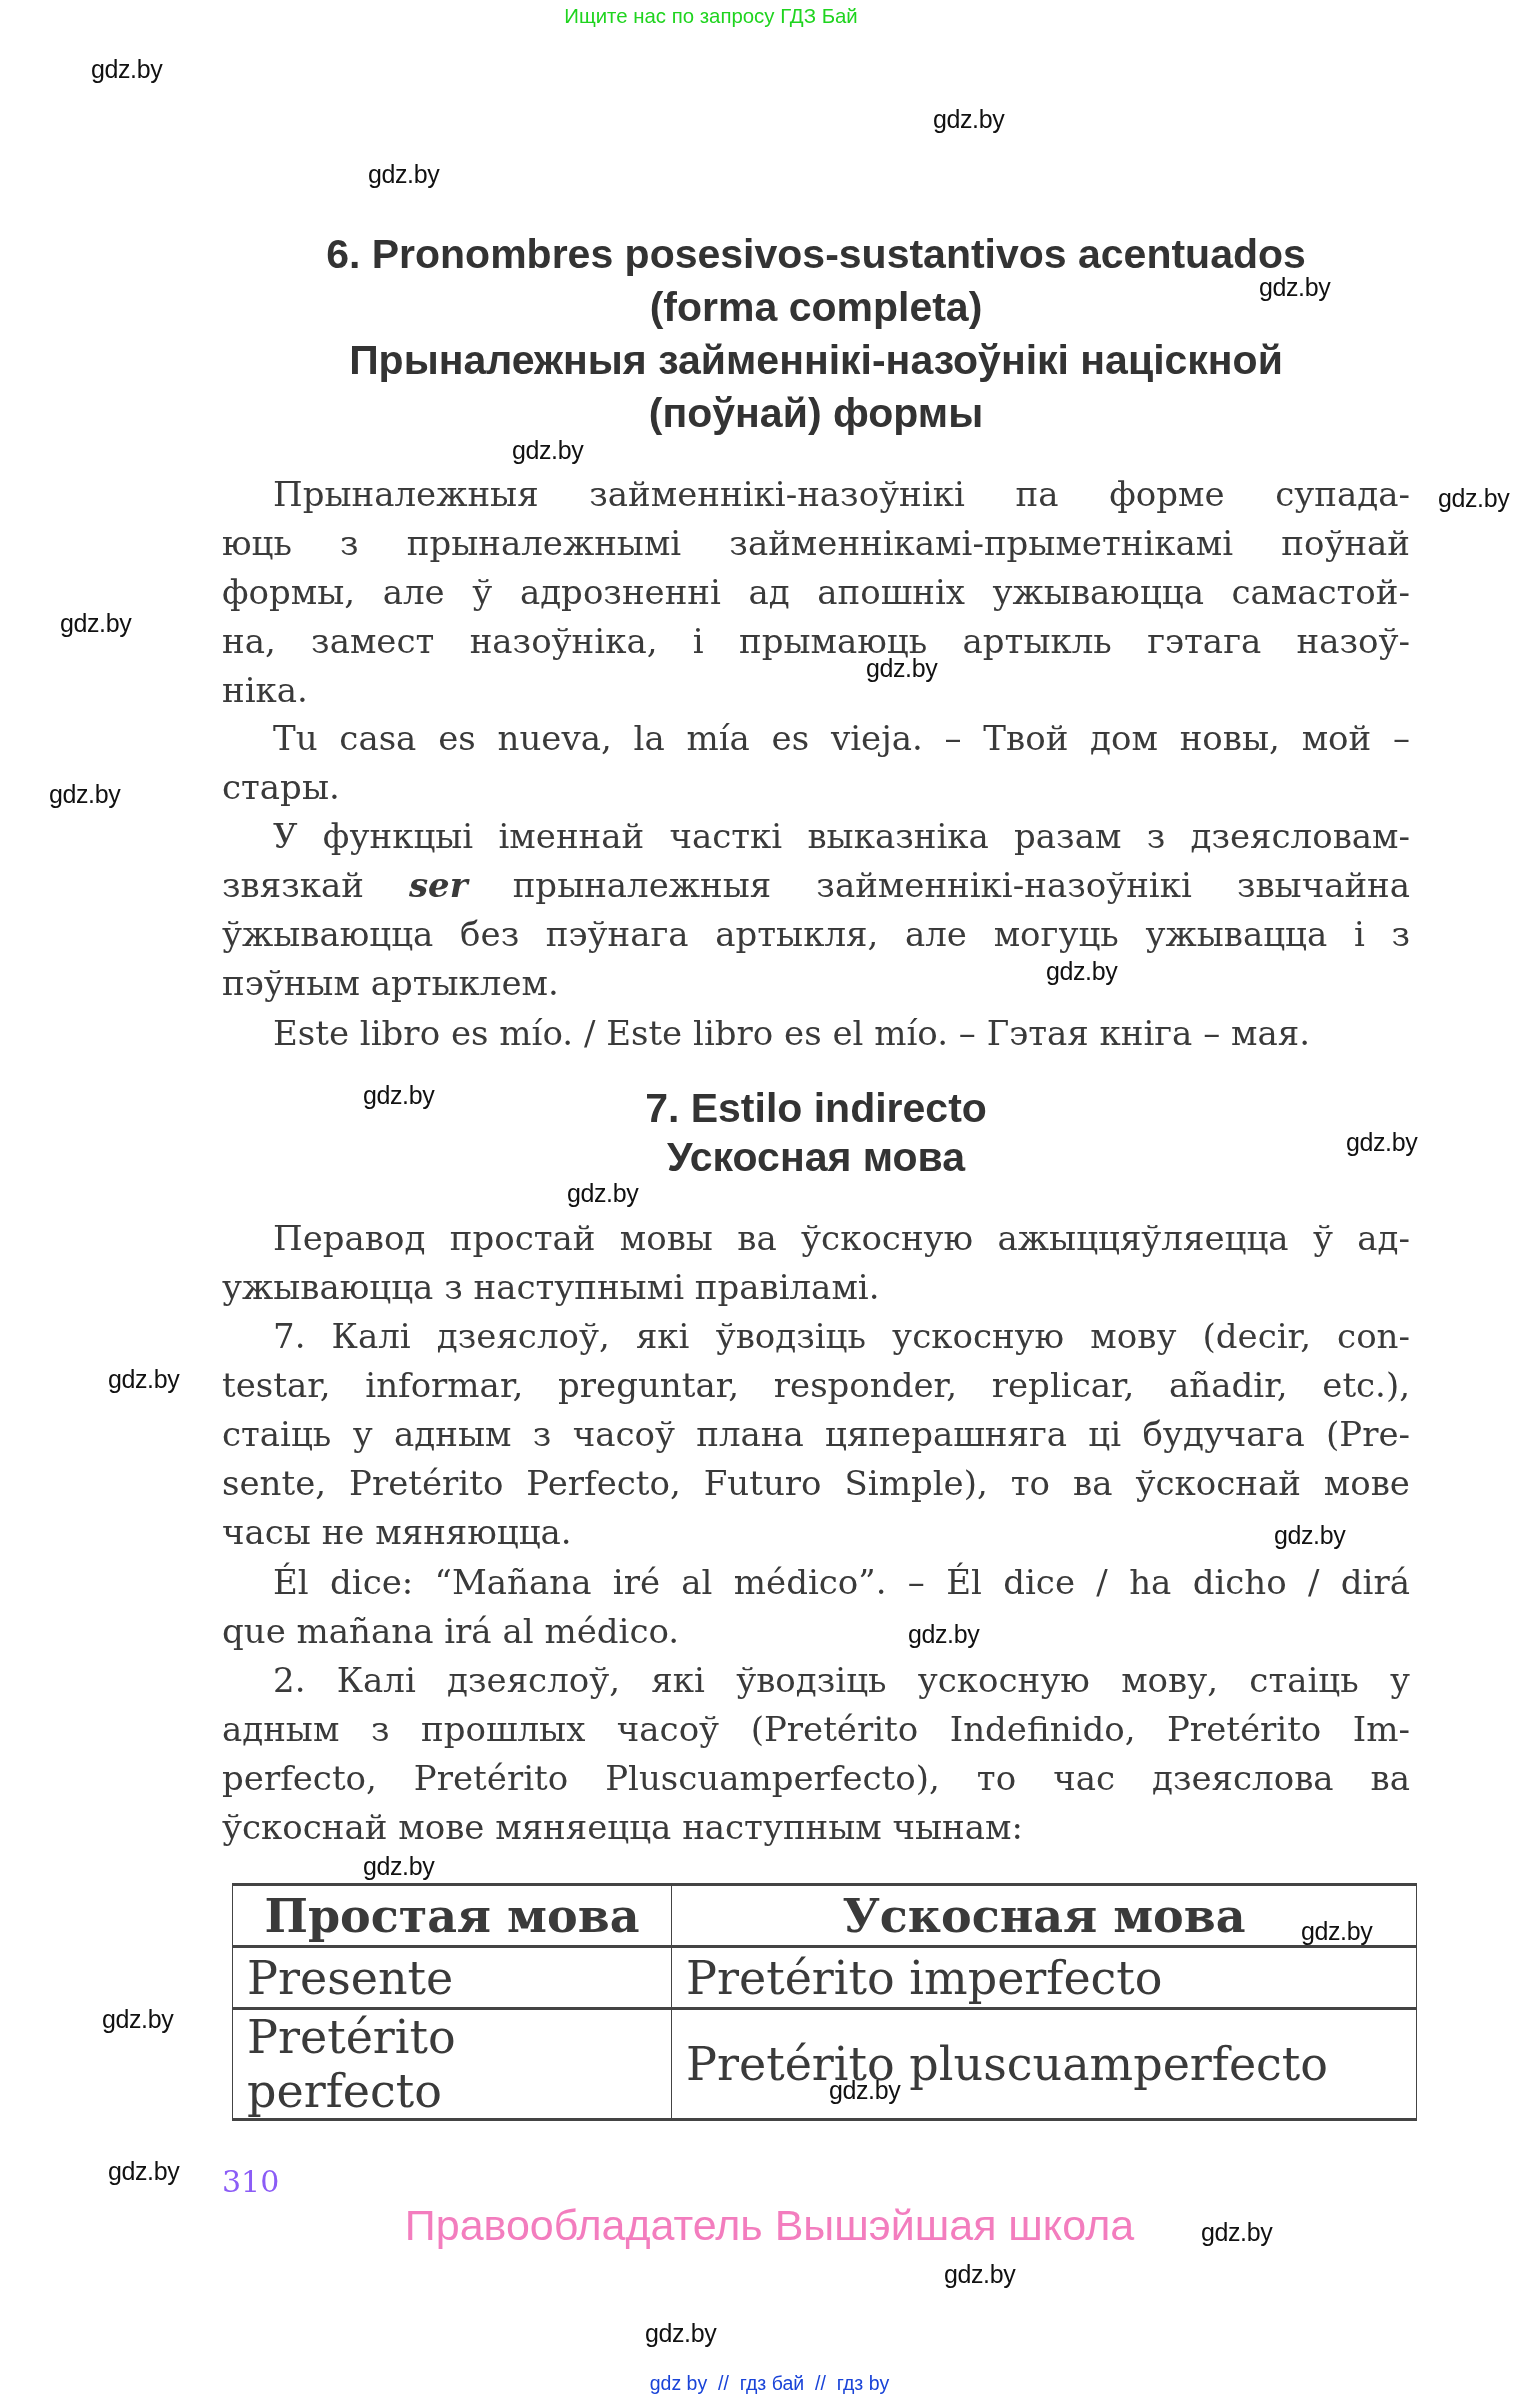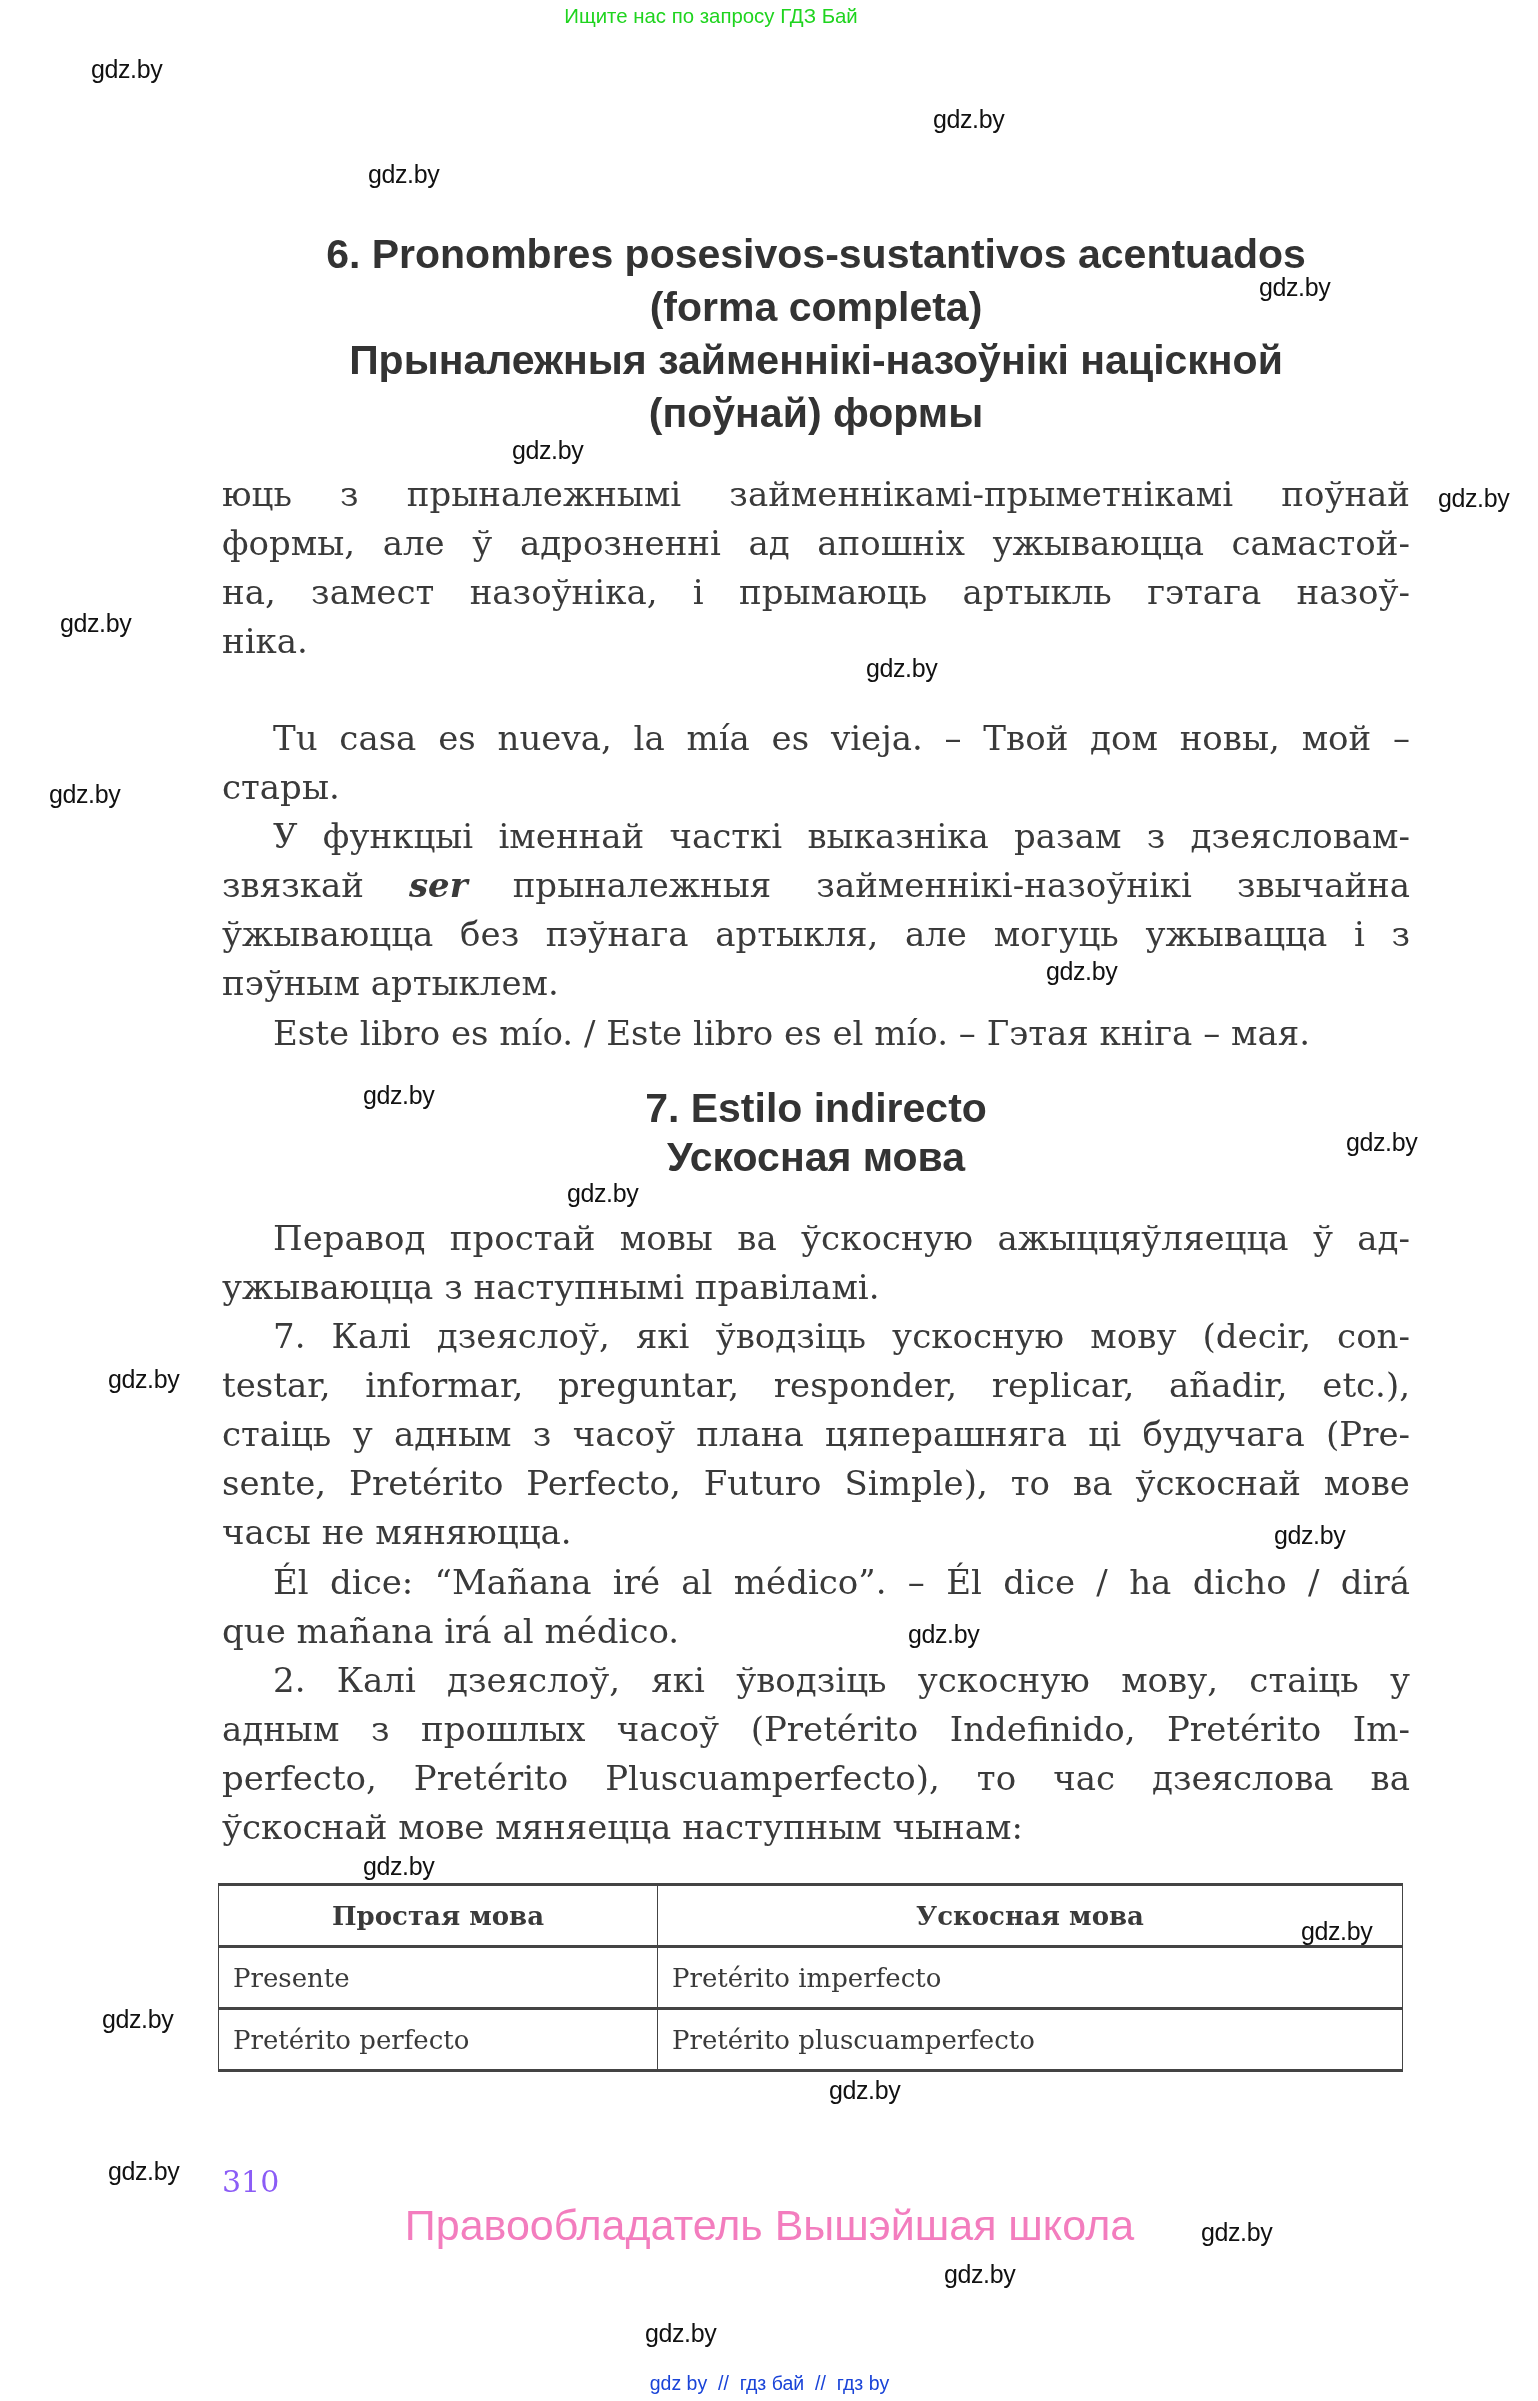--- a/index.html
+++ b/index.html
@@ -22,23 +22,23 @@
     left: 222px; width: 1188px;
     font-family: "DejaVu Serif", "Liberation Serif", serif;
     font-size: 34px; line-height: 49px; color: #3a3a3a;
     text-align: justify; text-align-last: left;
   }
   .line { display: block; height: 49px; white-space: nowrap; overflow: visible; text-align-last: justify; }
   .line.last { text-align-last: left; }
   .indent { padding-left: 51px; }
   .ser { font-style: italic; font-weight: bold; }
   table.tenses {
-    position: absolute; left: 218px; top: 1883px; width: 1185px;
+    position: absolute; left: 232px; top: 1883px; width: 1185px;
     border-collapse: collapse;
-    font-family: "DejaVu Serif", "Liberation Serif", serif; font-size: 26px; color: #3a3a3a; border-radius: 20px;
+    font-family: "DejaVu Serif", "Liberation Serif", serif; font-size: 46px; color: #3a3a3a; border-radius: 20px;
   }
   table.tenses th, table.tenses td {
     border: 1.8px solid #444444; height: 59px; padding: 0 14px; text-align: left;
   }
   table.tenses tr.head th { border-top-width: 3.5px; text-align: center; font-weight: bold; height: 59px; }
   table.tenses tr.head th { border-bottom-width: 3.5px; }
   table.tenses tr.r1 td { border-bottom-width: 3.5px; }
   table.tenses tr.r2 td { border-bottom-width: 3.5px; }
   table.tenses td.c1, table.tenses th.c1 { width: 410px; }
   .page-num {
@@ -58,20 +58,21 @@
 <body>
 
 <div class="abs top-banner">Ищите нас по запросу ГДЗ Бай</div>
 
 <div class="abs h" style="top:228px;">6. Pronombres posesivos-sustantivos acentuados</div>
 <div class="abs h" style="top:281px;">(forma completa)</div>
 <div class="abs h" style="top:334px;">Прыналежныя займеннікі-назоўнікі націскной</div>
 <div class="abs h" style="top:387px;">(поўнай) формы</div>
 
 <div class="abs para" style="top:470px;">
+  <span class="line indent">Прыналежныя займеннікі-назоўнікі па форме супада-</span>
   <span class="line">юць з прыналежнымі займеннікамі-прыметнікамі поўнай</span>
   <span class="line">формы, але ў адрозненні ад апошніх ужываюцца самастой-</span>
   <span class="line">на, замест назоўніка, і прымаюць артыкль гэтага назоў-</span>
   <span class="line last">ніка.</span>
 </div>
 
 <div class="abs para" style="top:714px;">
   <span class="line indent">Tu casa es nueva, la mía es vieja. – Твой дом новы, мой –</span>
   <span class="line last">стары.</span>
 </div>

